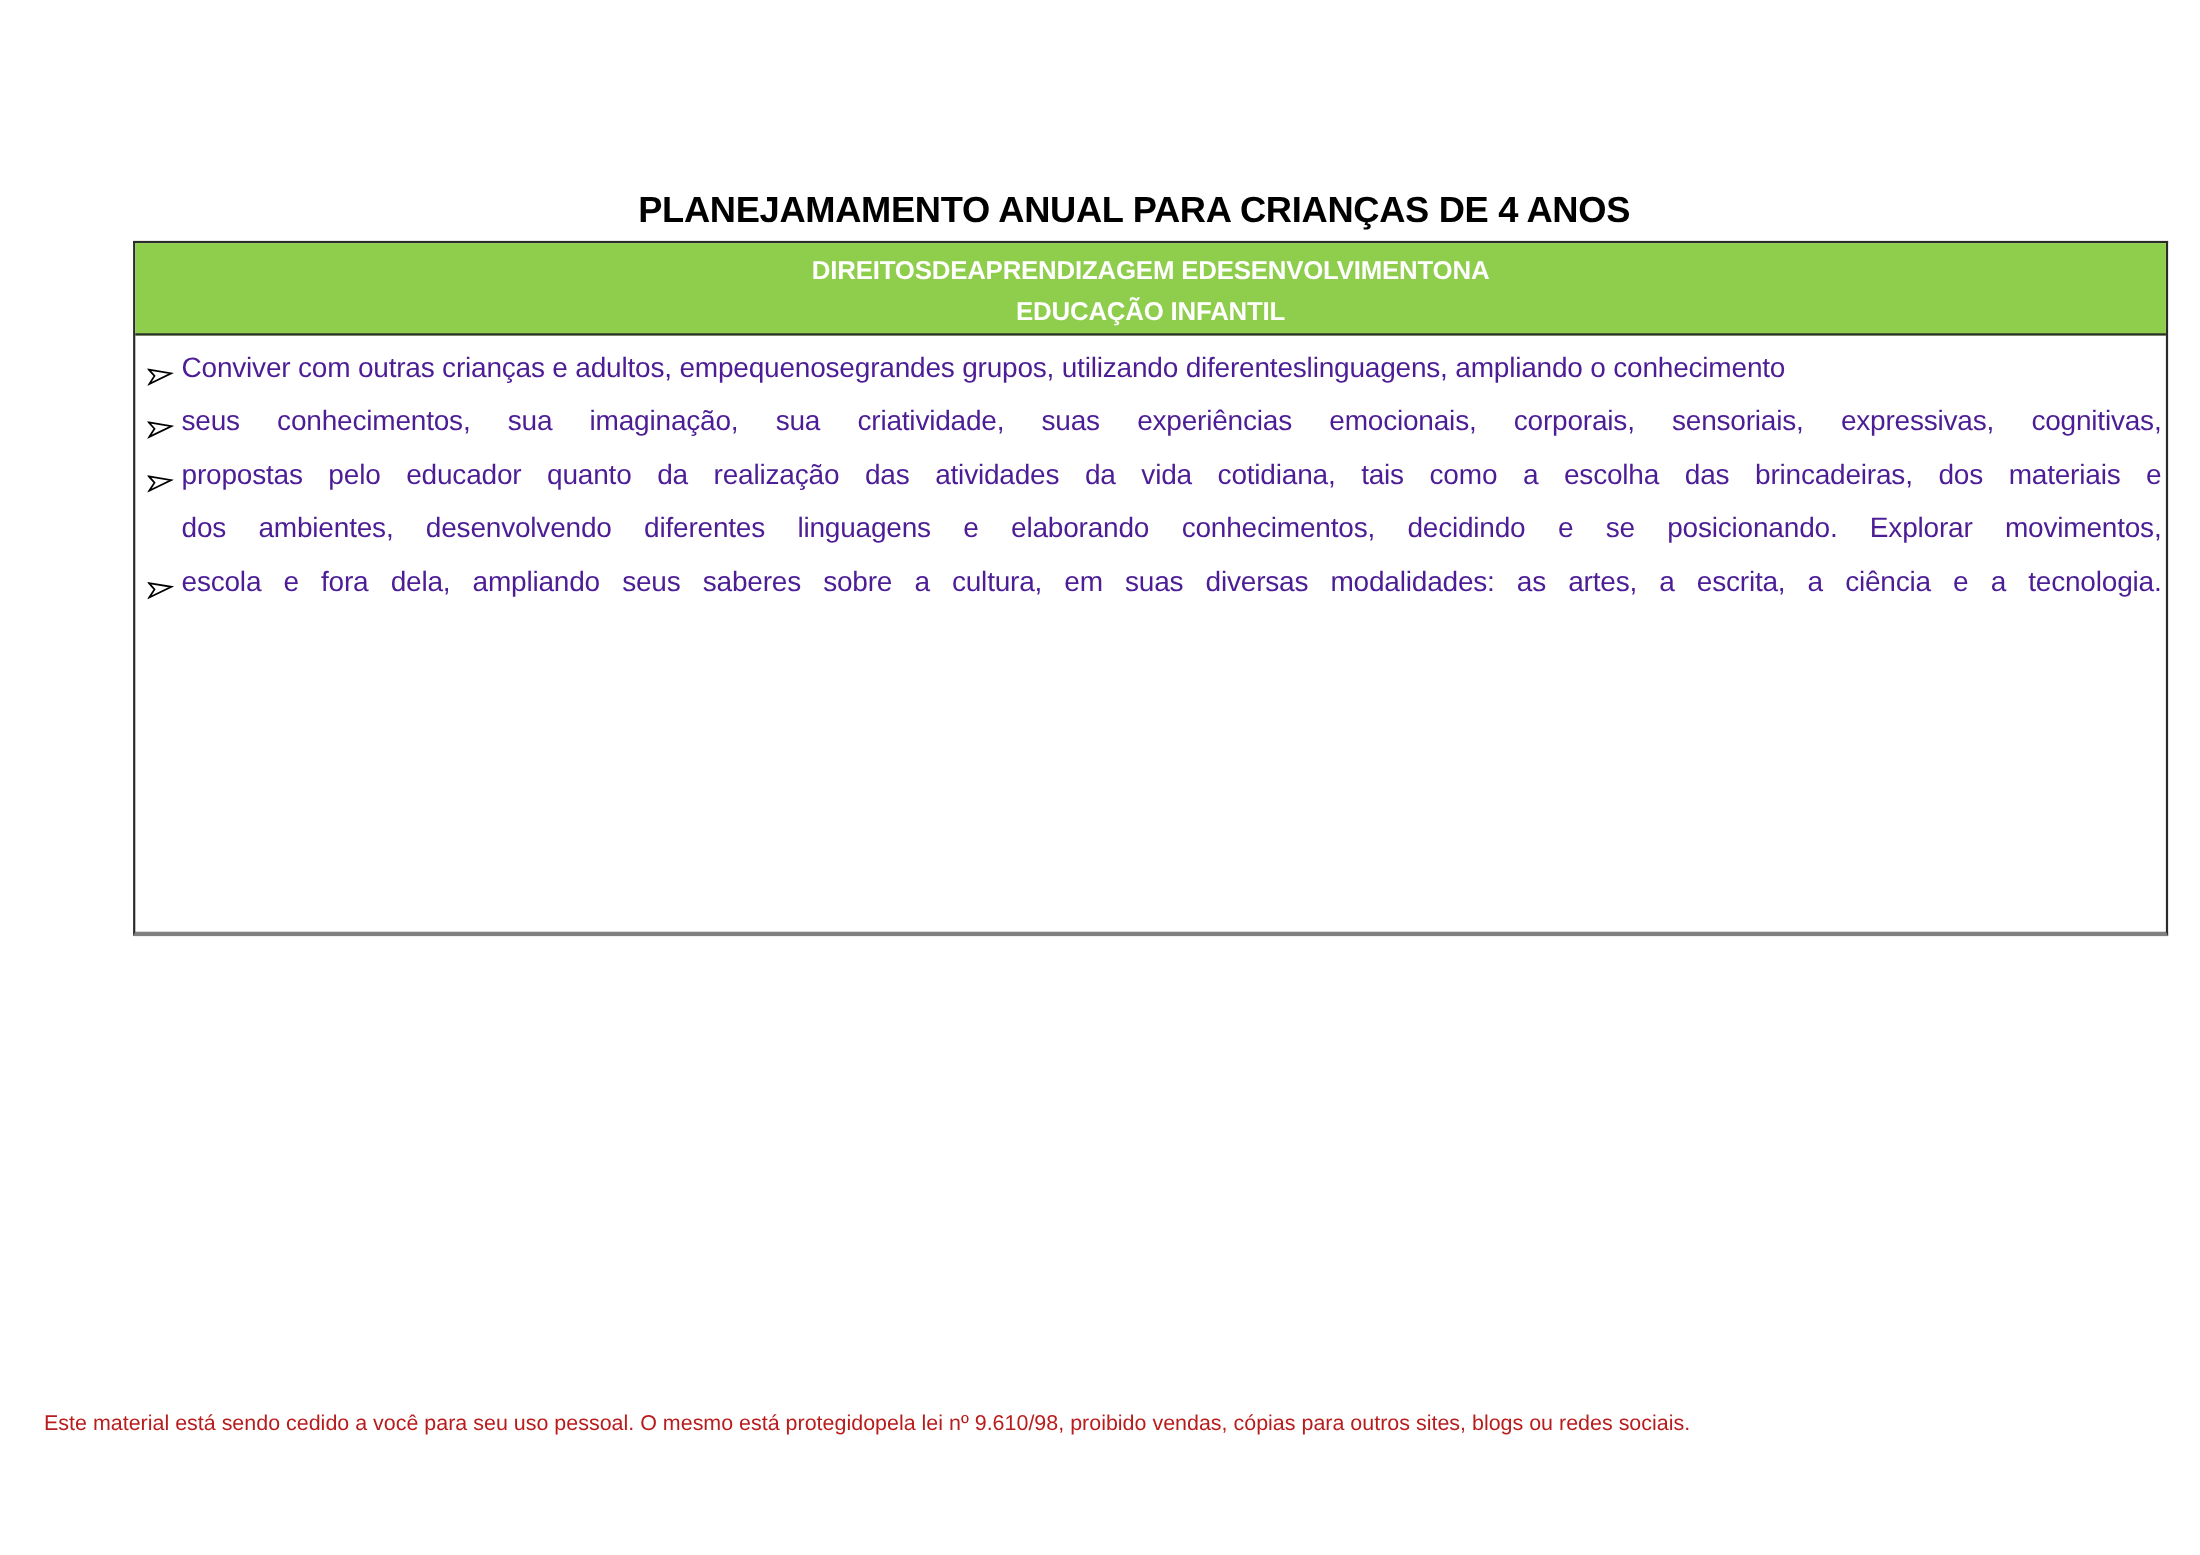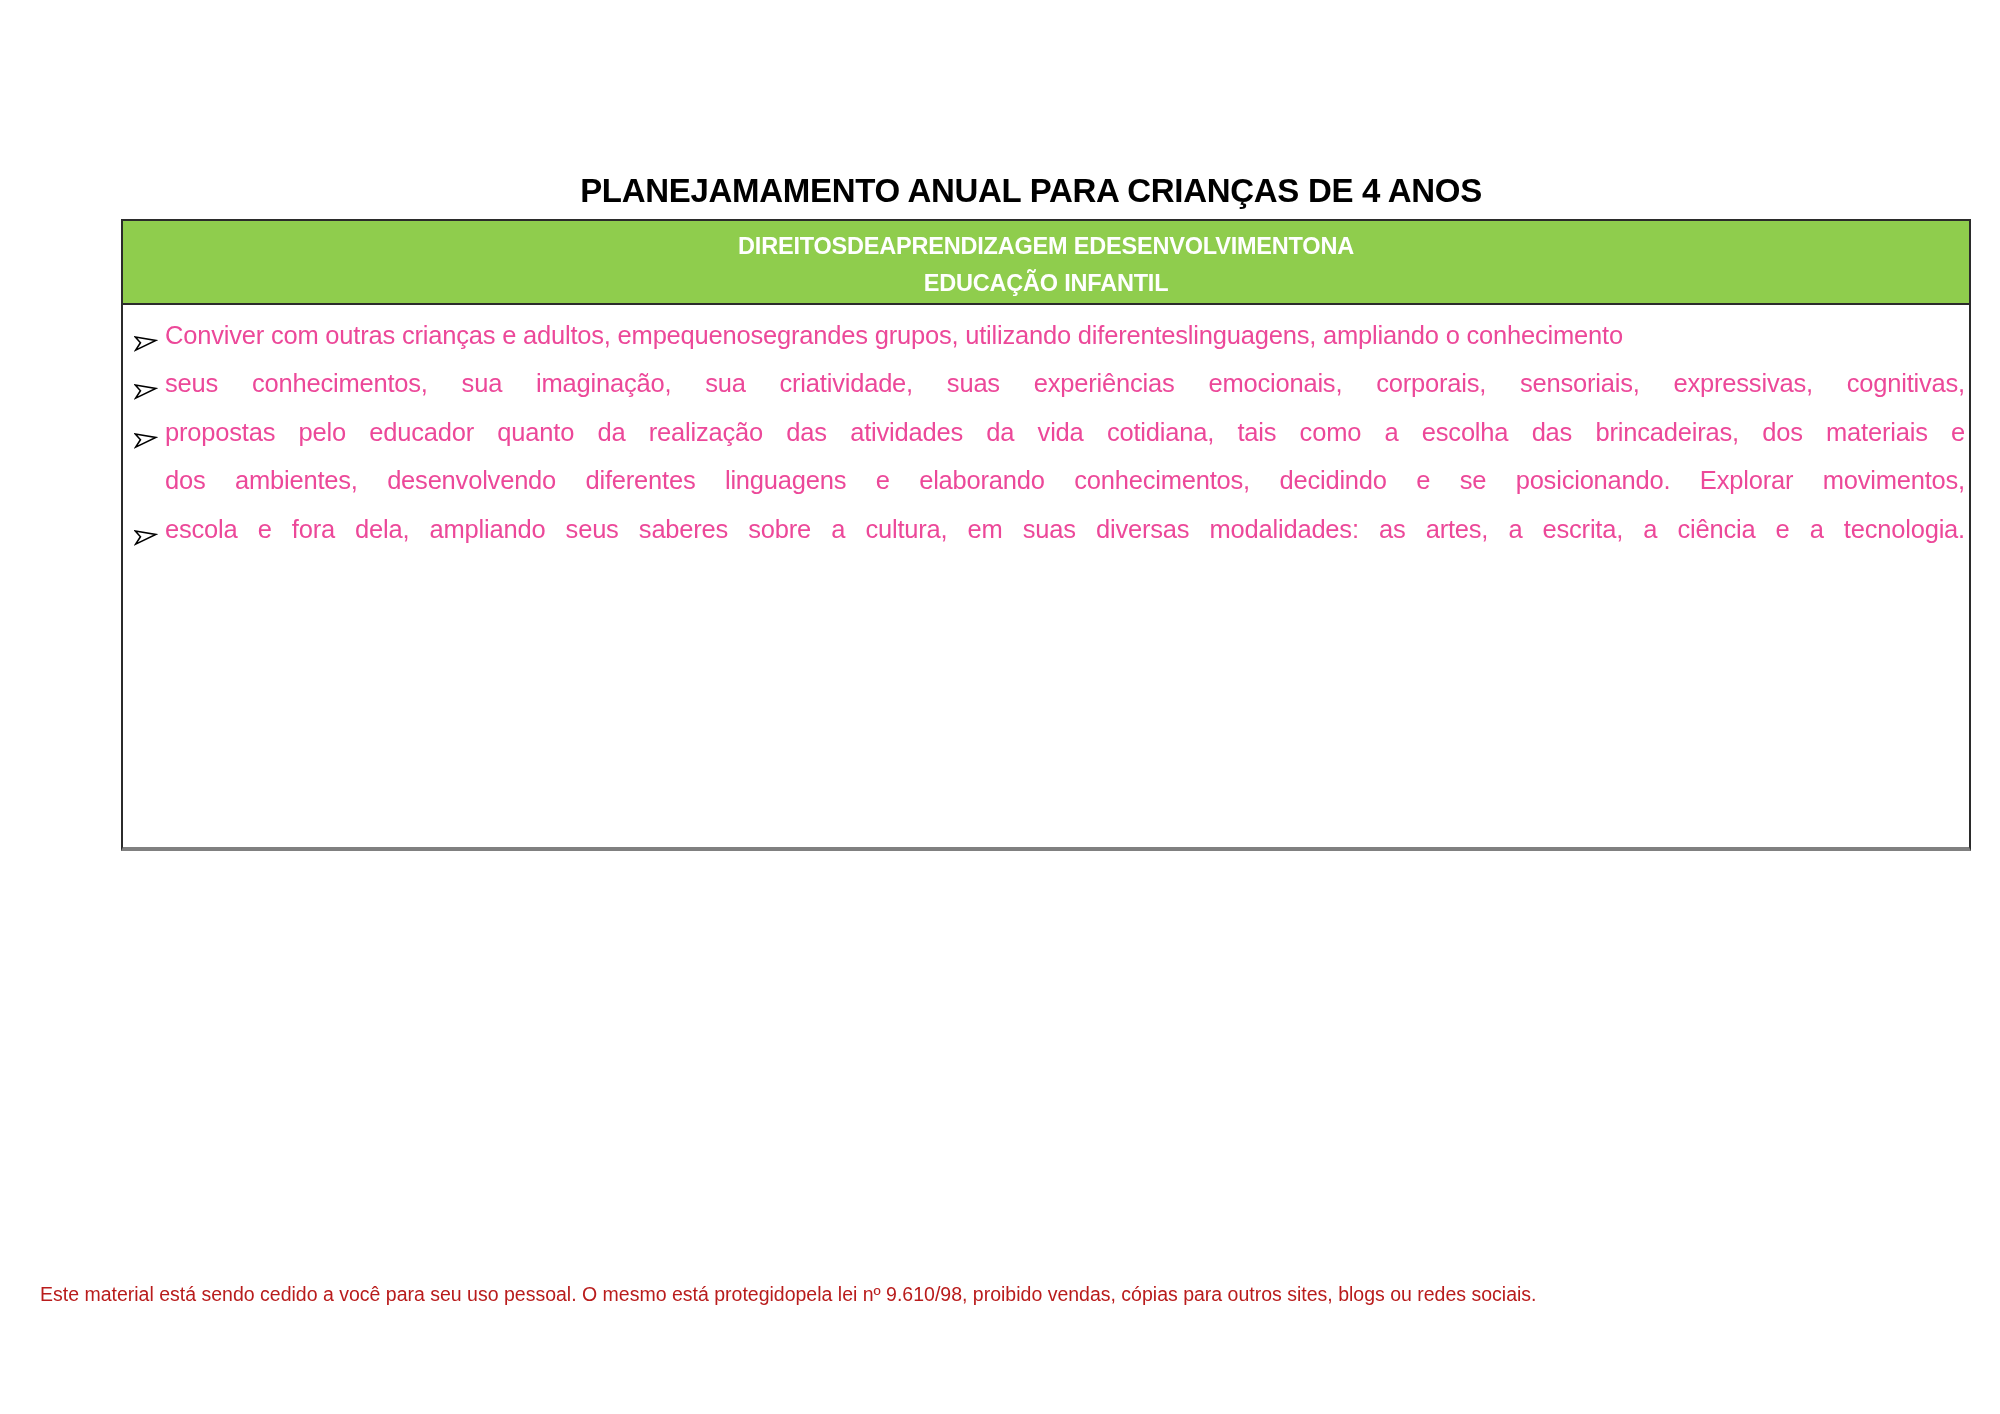--- a/index.html
+++ b/index.html
@@ -56,21 +56,21 @@
   .table-body {
     position: relative;
     box-sizing: border-box;
     padding: 6px 4px 0 42px;
   }
 
   .t-line {
     position: relative;
     font-size: 25.5px;
     line-height: 48.4px;
-    color: #ec4899;
+    color: #4c1d95;
     white-space: nowrap;
     letter-spacing: -0.2px;
   }
   .t-line.just {
     white-space: normal;
     text-align: justify;
     text-align-last: justify;
   }
 
   .bullet {

